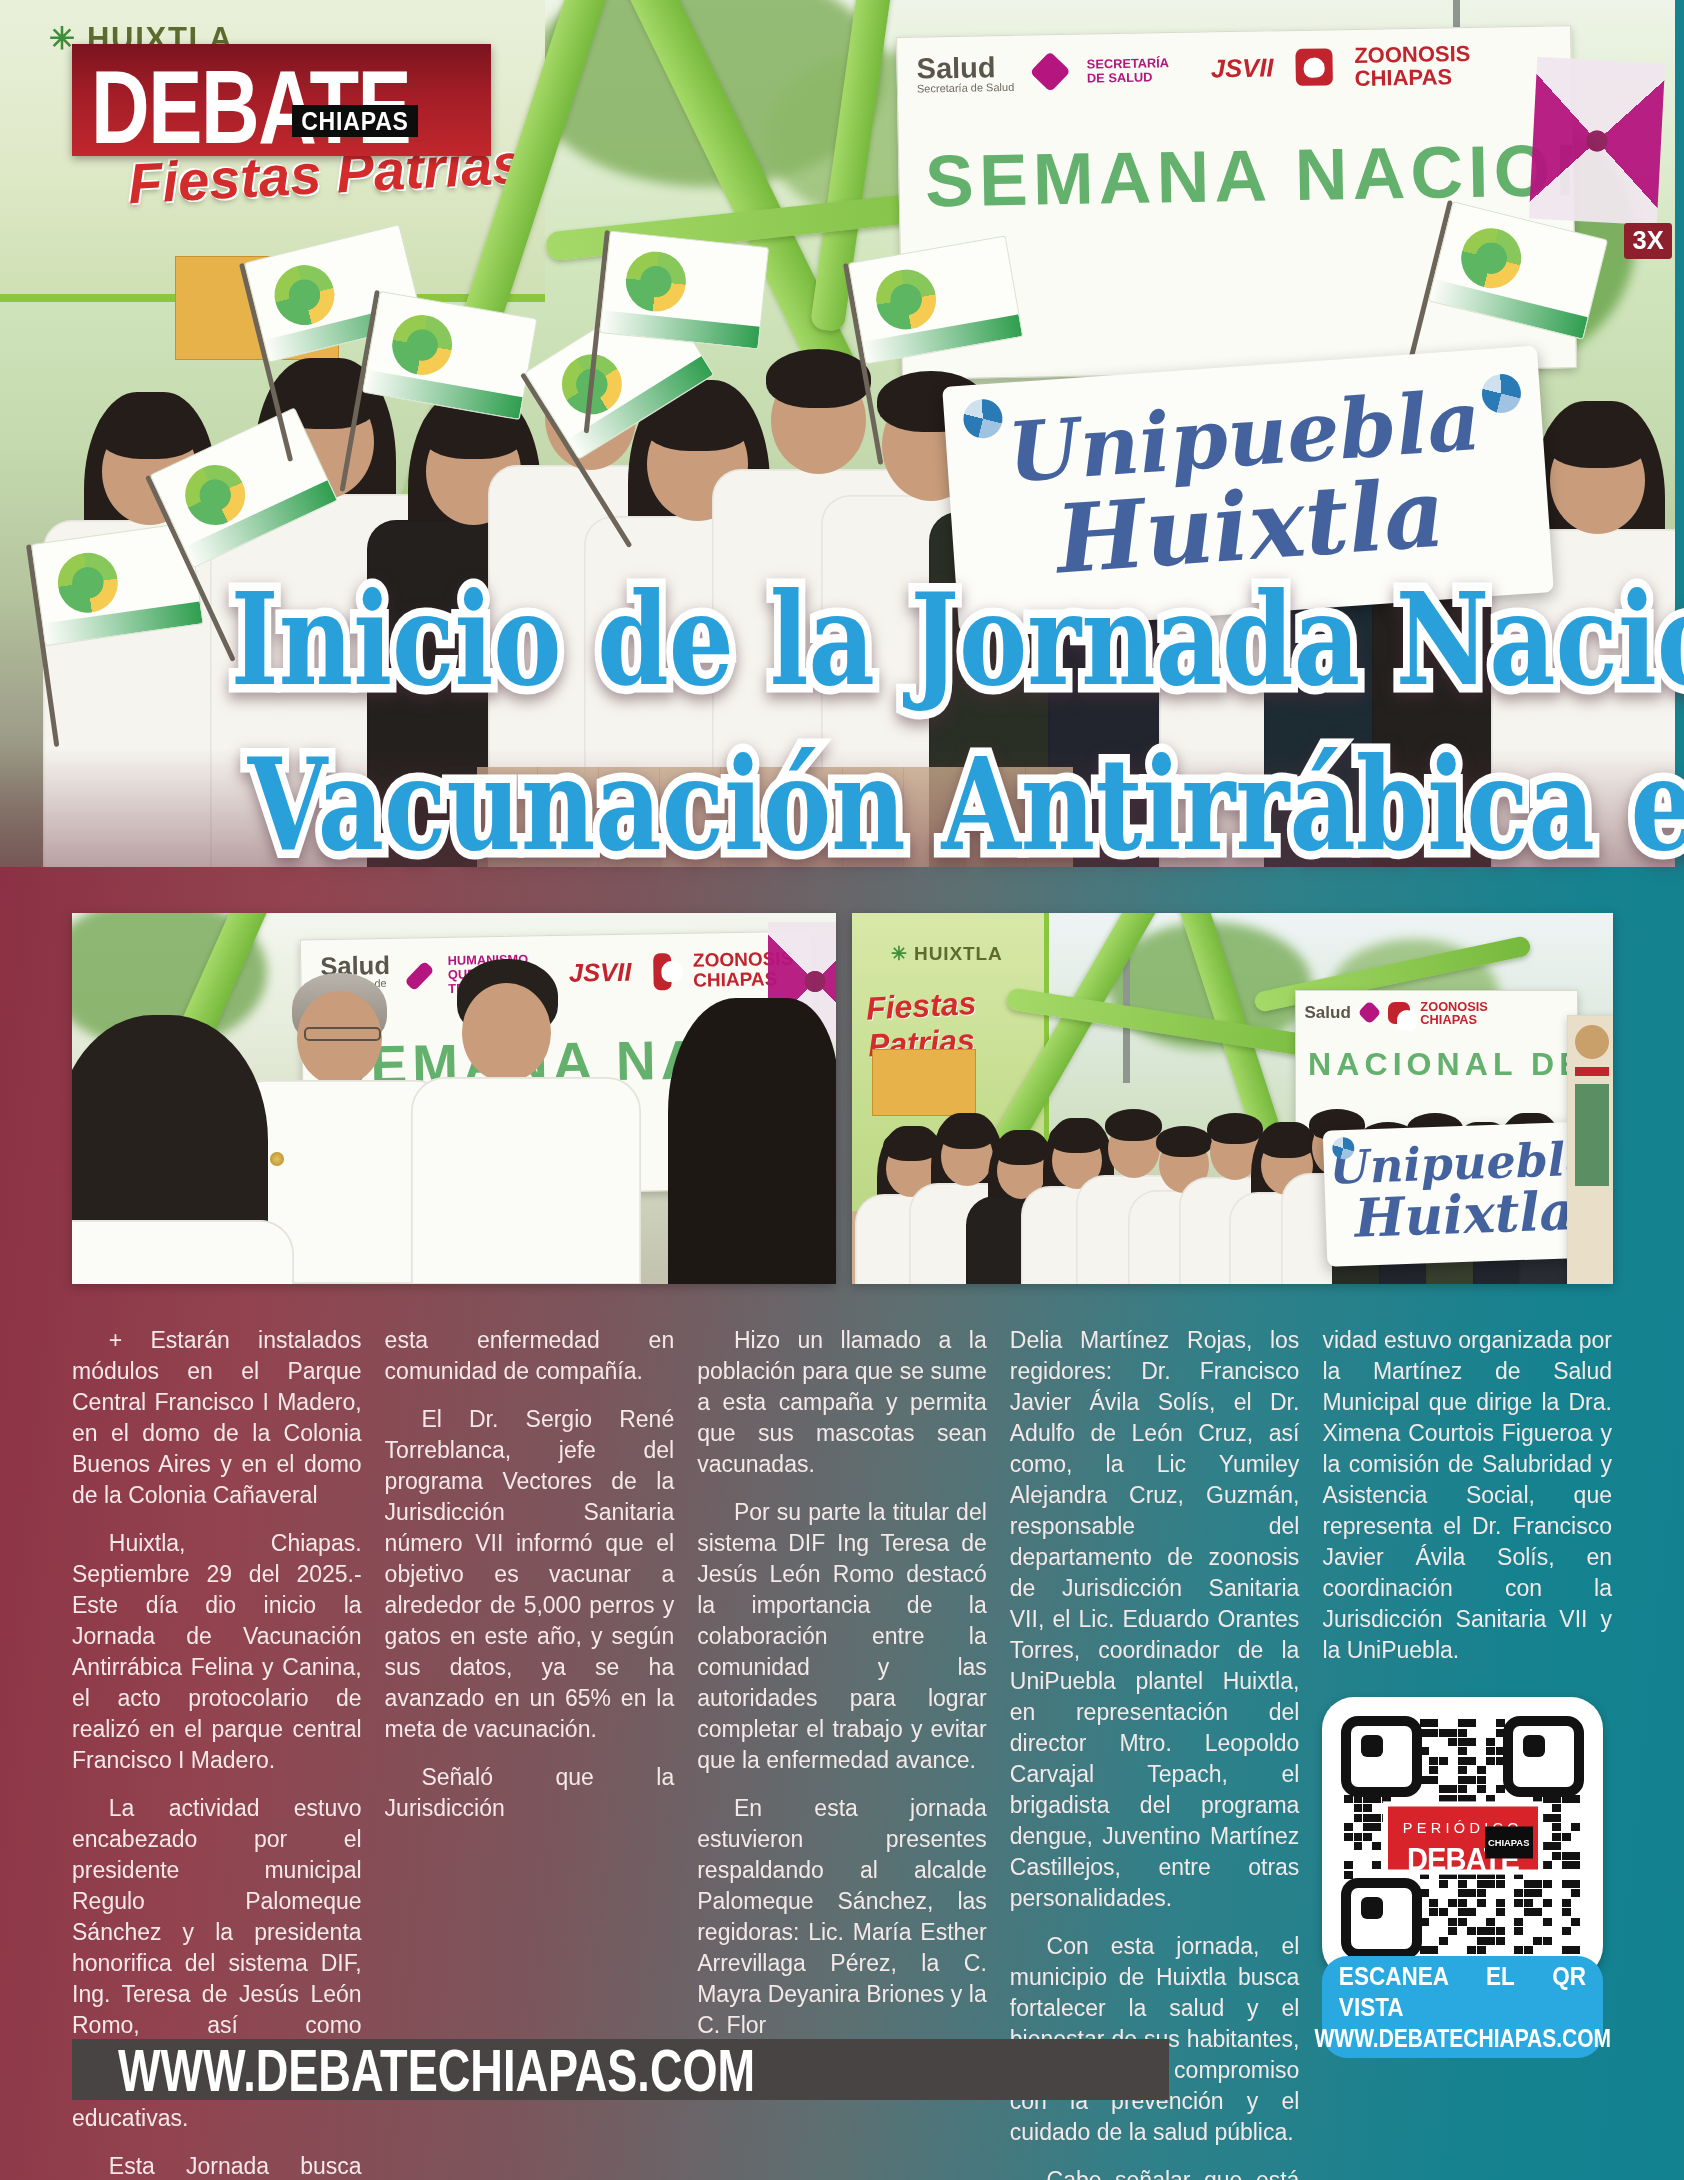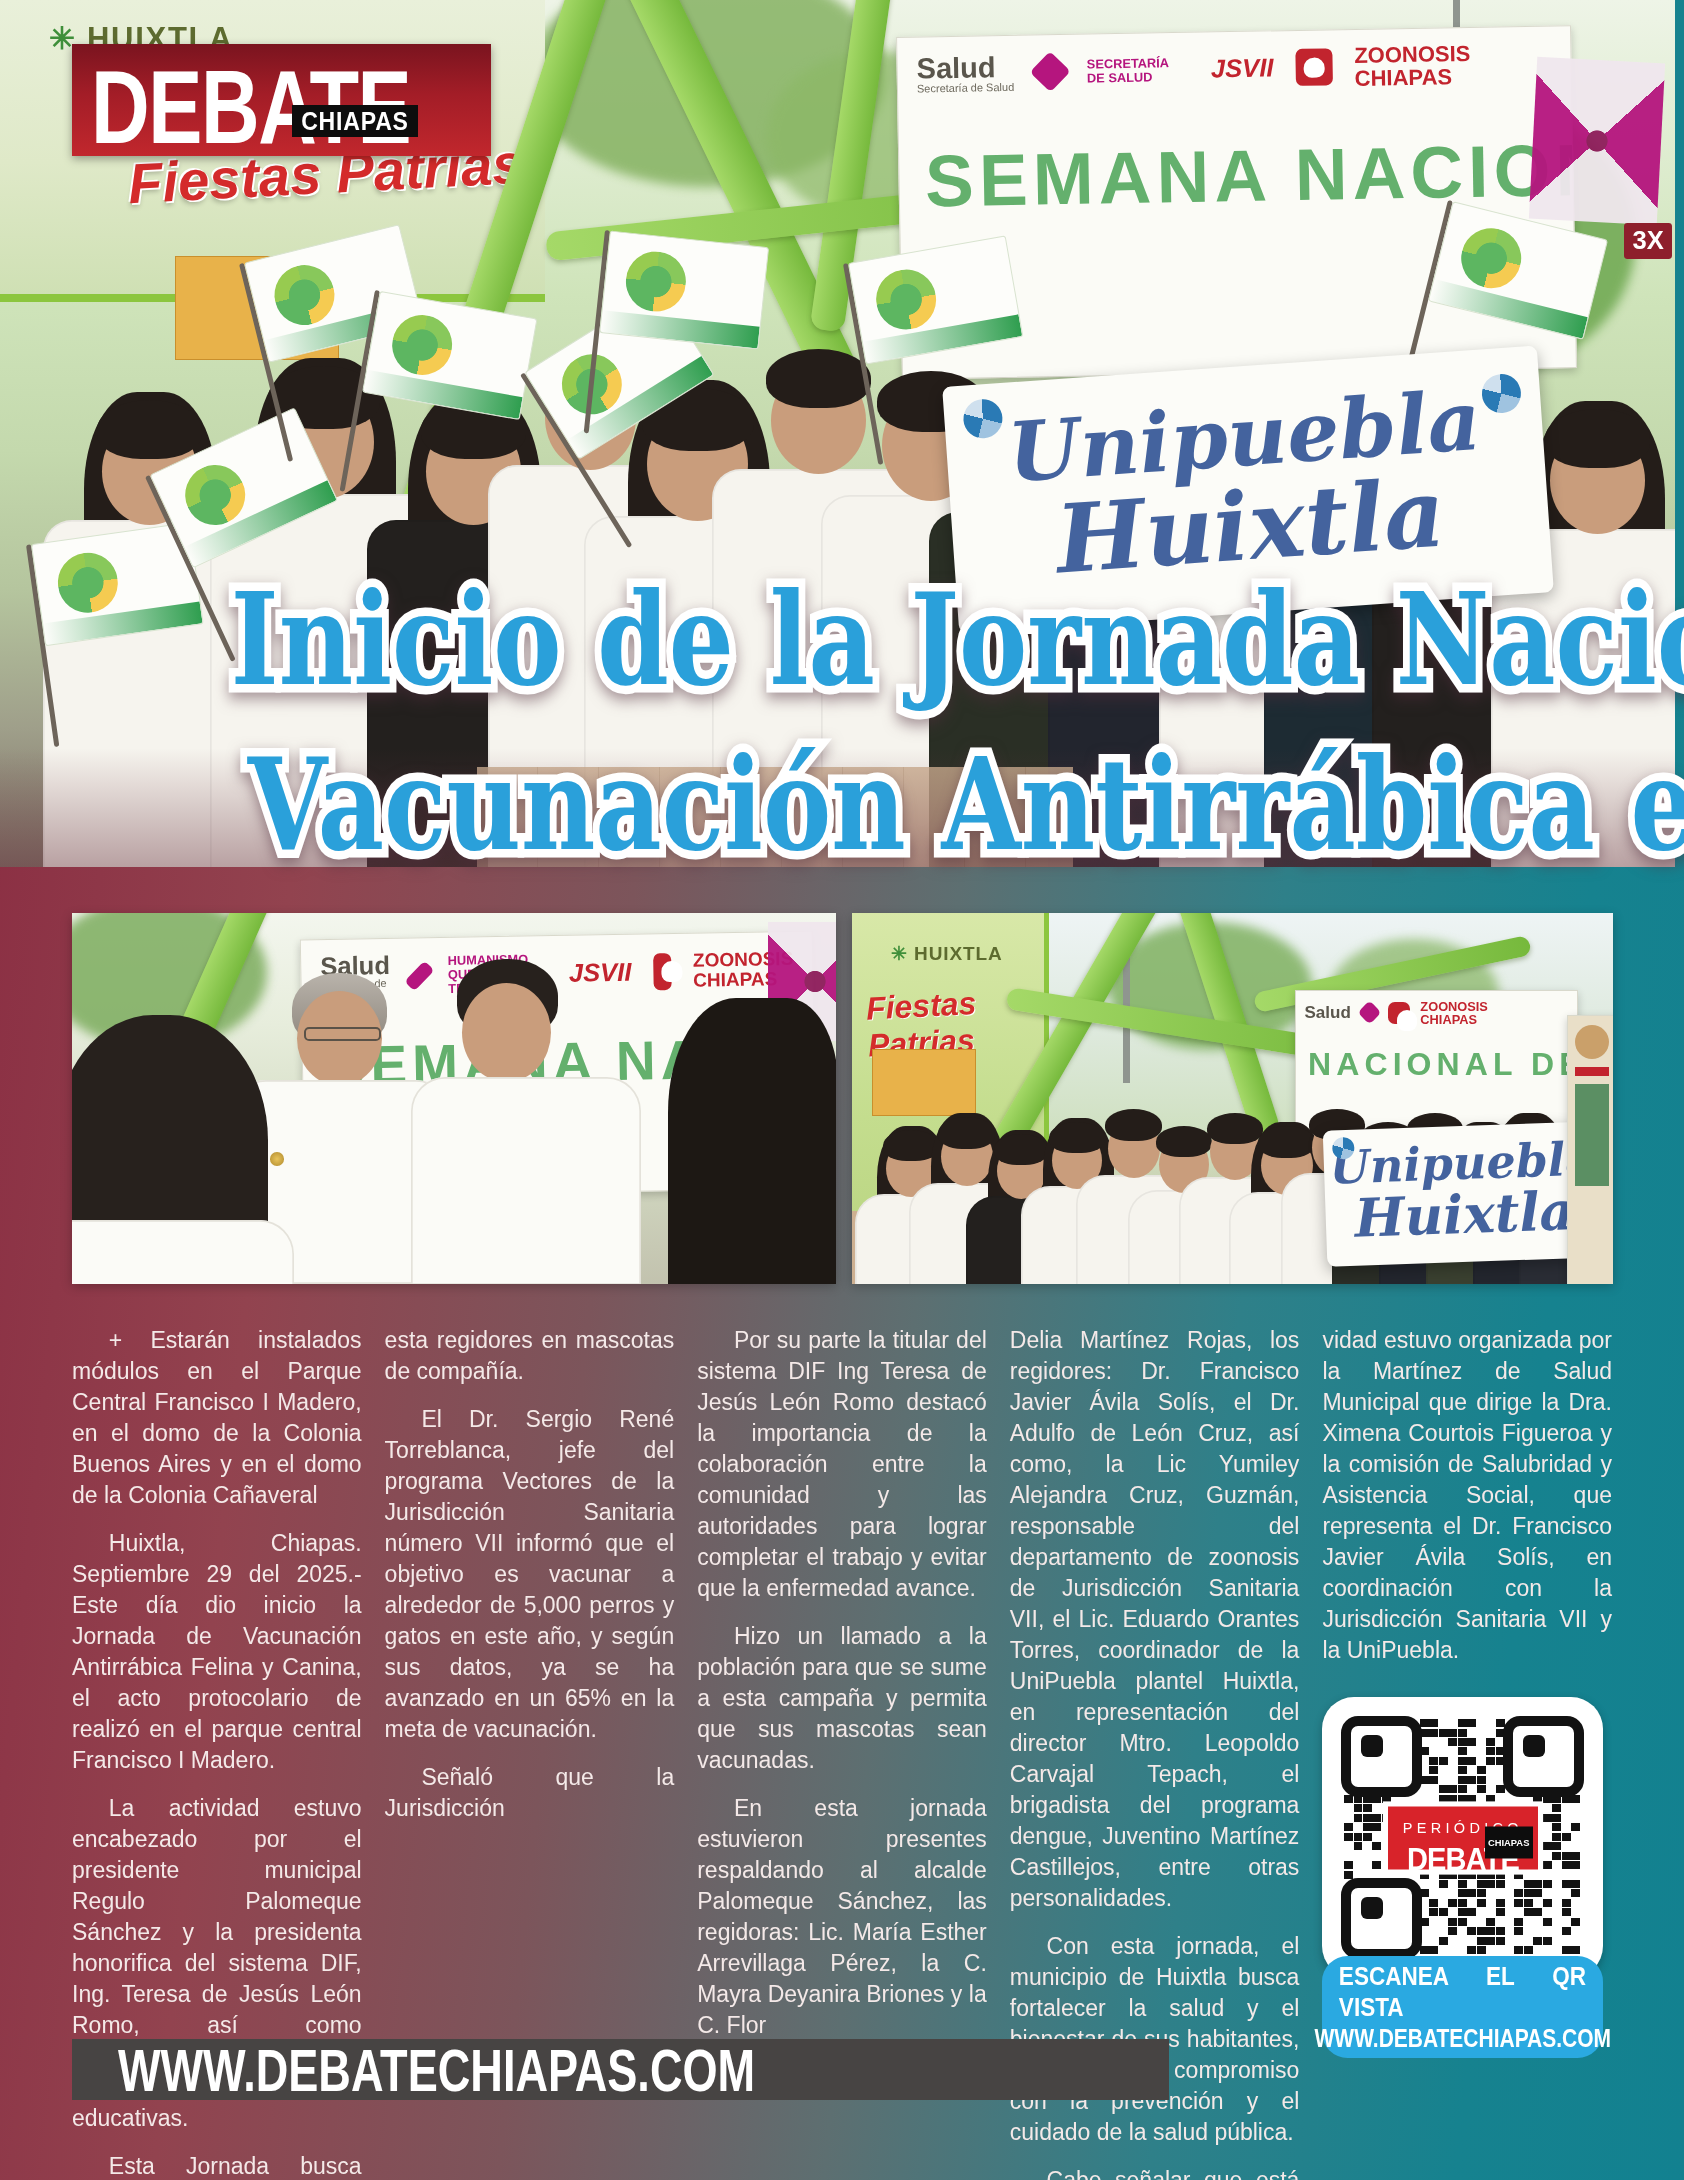--- a/index.html
+++ b/index.html
@@ -441,27 +441,27 @@
   </figure>
 
   <div class="article">
     <div class="col">
       <p>+ Estarán instalados módulos en el Parque Central Francisco I Madero, en el domo de la Colonia Buenos Aires y en el domo de la Colonia Cañaveral</p>
       <p>Huixtla, Chiapas. Septiembre 29 del 2025.- Este día dio inicio la Jornada de Vacunación Antirrábica Felina y Canina, el acto protocolario de realizó en el parque central Francisco I Madero.</p>
       <p>La actividad estuvo encabezado por el presidente municipal Regulo Palomeque Sánchez y la presidenta honorifica del sistema DIF, Ing. Teresa de Jesús León Romo, así como representantes del sector salud e instituciones educativas.</p>
       <p>Esta Jornada busca proteger la salud de la población y prevenir la propagación de</p>
     </div>
     <div class="col">
-      <p class="cont">esta regidores en mascotas de compañía.</p>
+      <p class="cont">esta enfermedad en comunidad de compañía.</p>
       <p>El Dr. Sergio René Torreblanca, jefe del programa Vectores de la Jurisdicción Sanitaria número VII informó que el objetivo es vacunar a alrededor de 5,000 perros y gatos en este año, y según sus datos, ya se ha avanzado en un 65% en la meta de vacunación.</p>
       <p>Señaló que la Jurisdicción</p>
     </div>
     <div class="col">
+      <p>Hizo un llamado a la población para que se sume a esta campaña y permita que sus mascotas sean vacunadas.</p>
       <p>Por su parte la titular del sistema DIF Ing Teresa de Jesús León Romo destacó la importancia de la colaboración entre la comunidad y las autoridades para lograr completar el trabajo y evitar que la enfermedad avance.</p>
-      <p>Hizo un llamado a la población para que se sume a esta campaña y permita que sus mascotas sean vacunadas.</p>
       <p>En esta jornada estuvieron presentes respaldando al alcalde Palomeque Sánchez, las regidoras: Lic. María Esther Arrevillaga Pérez, la C. Mayra Deyanira Briones y la C. Flor</p>
     </div>
     <div class="col">
       <p class="cont">Delia Martínez Rojas, los regidores: Dr. Francisco Javier Ávila Solís, el Dr. Adulfo de León Cruz, así como, la Lic Yumiley Alejandra Cruz, Guzmán, responsable del departamento de zoonosis de Jurisdicción Sanitaria VII, el Lic. Eduardo Orantes Torres, coordinador de la UniPuebla plantel Huixtla, en representación del director Mtro. Leopoldo Carvajal Tepach, el brigadista del programa dengue, Juventino Martínez Castillejos, entre otras personalidades.</p>
       <p>Con esta jornada, el municipio de Huixtla busca fortalecer la salud y el bienestar de sus habitantes, y demostrar su compromiso con la prevención y el cuidado de la salud pública.</p>
       <p>Cabe señalar que está acti-</p>
     </div>
     <div class="col">
       <p class="cont">vidad estuvo organizada por la Martínez de Salud Municipal que dirige la Dra. Ximena Courtois Figueroa y la comisión de Salubridad y Asistencia Social, que representa el Dr. Francisco Javier Ávila Solís, en coordinación con la Jurisdicción Sanitaria VII y la UniPuebla.</p>
       <div class="qr-stack">

